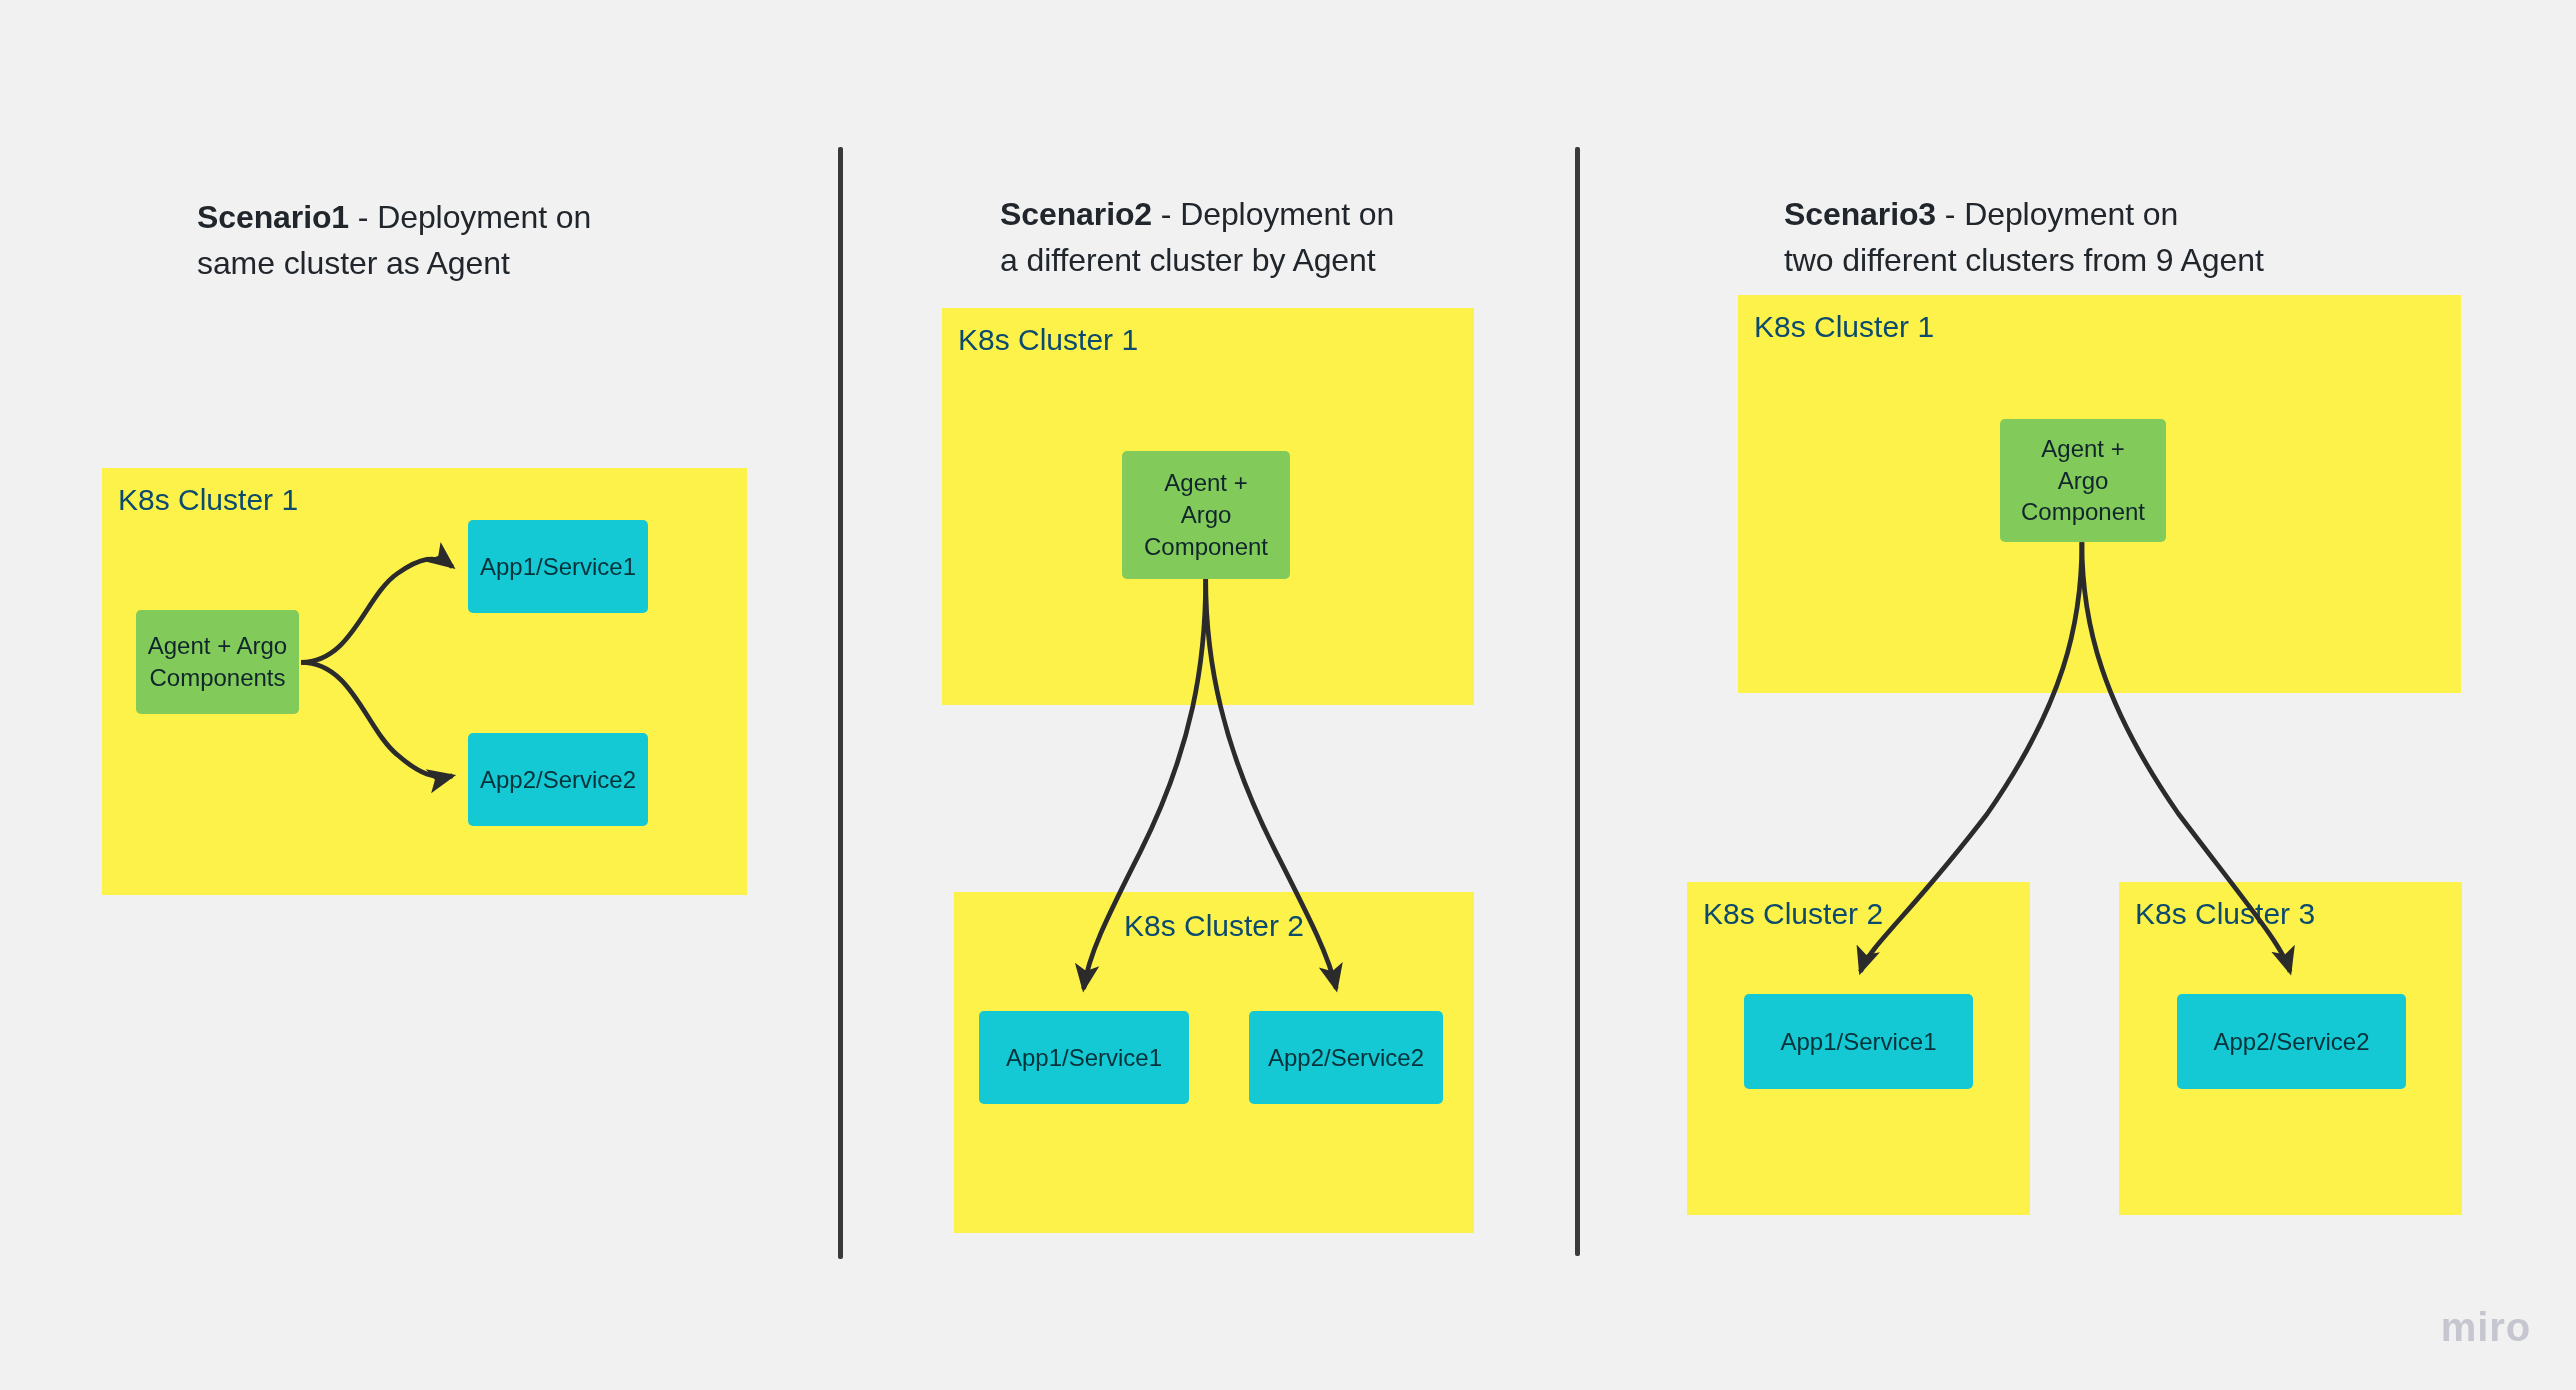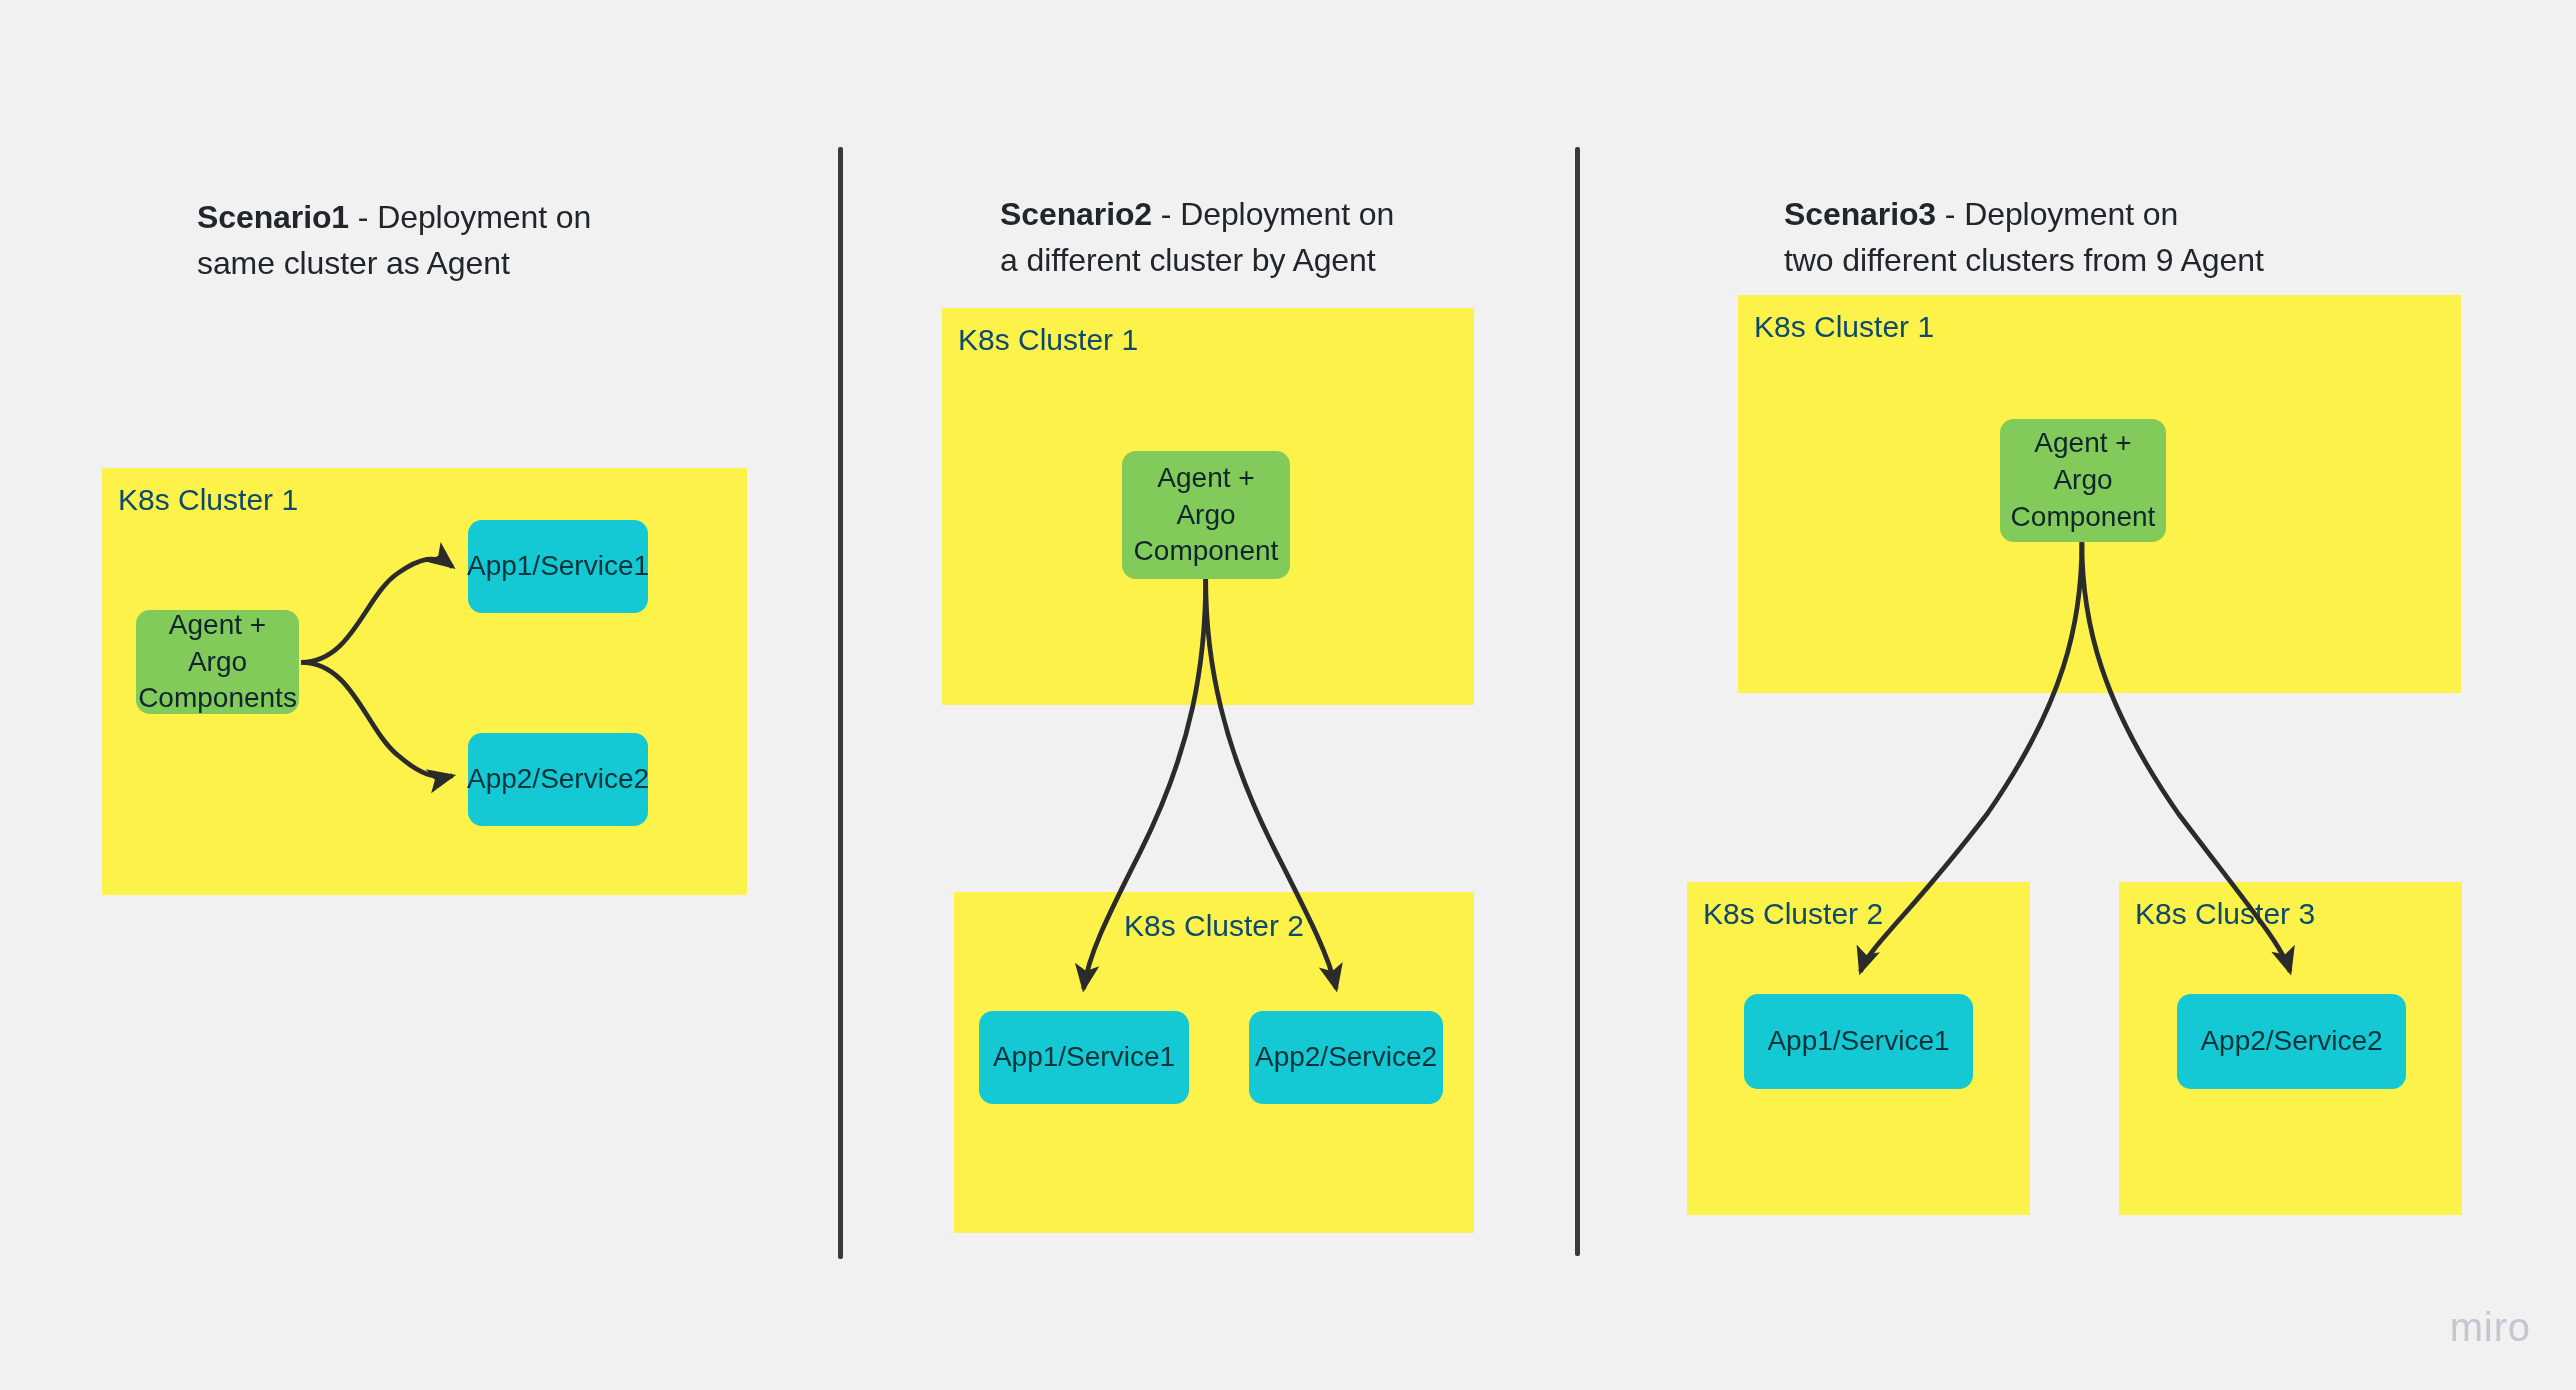--- a/index.html
+++ b/index.html
@@ -57,22 +57,22 @@
   .cluster-label.center{ left: 0; right: 0; top: 17px; text-align: center; }
 
   
   .node {
     position: absolute;
     box-sizing: border-box;
     display: flex;
     align-items: center;
     justify-content: center;
     text-align: center;
-    border-radius: 14px;
-    font-size: 28px;
+    border-radius: 5px;
+    font-size: 24px;
     line-height: 1.32;
     color: #10252c;
     white-space: pre-line;
     padding: 3.8px 7.6px;
   }
   .node.agent { background: #82ca5a; }
   .node.app   { background: #14c8d4; color: #06323a; }
 
   
   .edges {
@@ -82,21 +82,21 @@
   }
 
   
   .watermark {
     position: absolute;
     right: 45px;
     bottom: 40px;
     font-size: 40px;
     letter-spacing: 0.9px;
     color: #c5c6d0;
-    font-weight: 400;
+    font-weight: 700;
   }
 </style>
 </head>
 <body>
 
 <div class="canvas">
 
   <div class="title" style="left:197px; top:150px; width:492px;">
     <span class="strong">Scenario1</span><span> - Deployment on
 same cluster as Agent</span>

